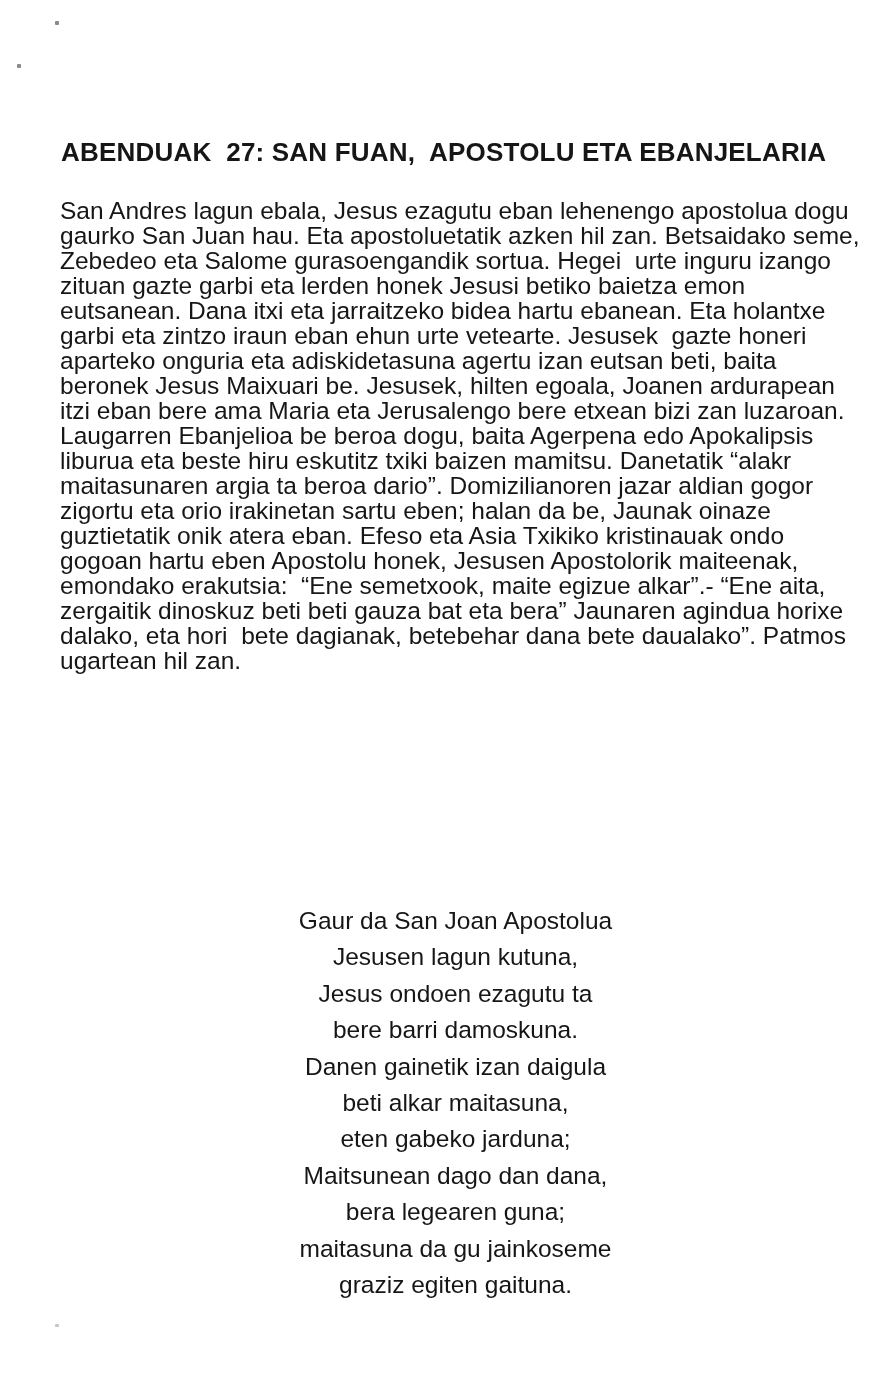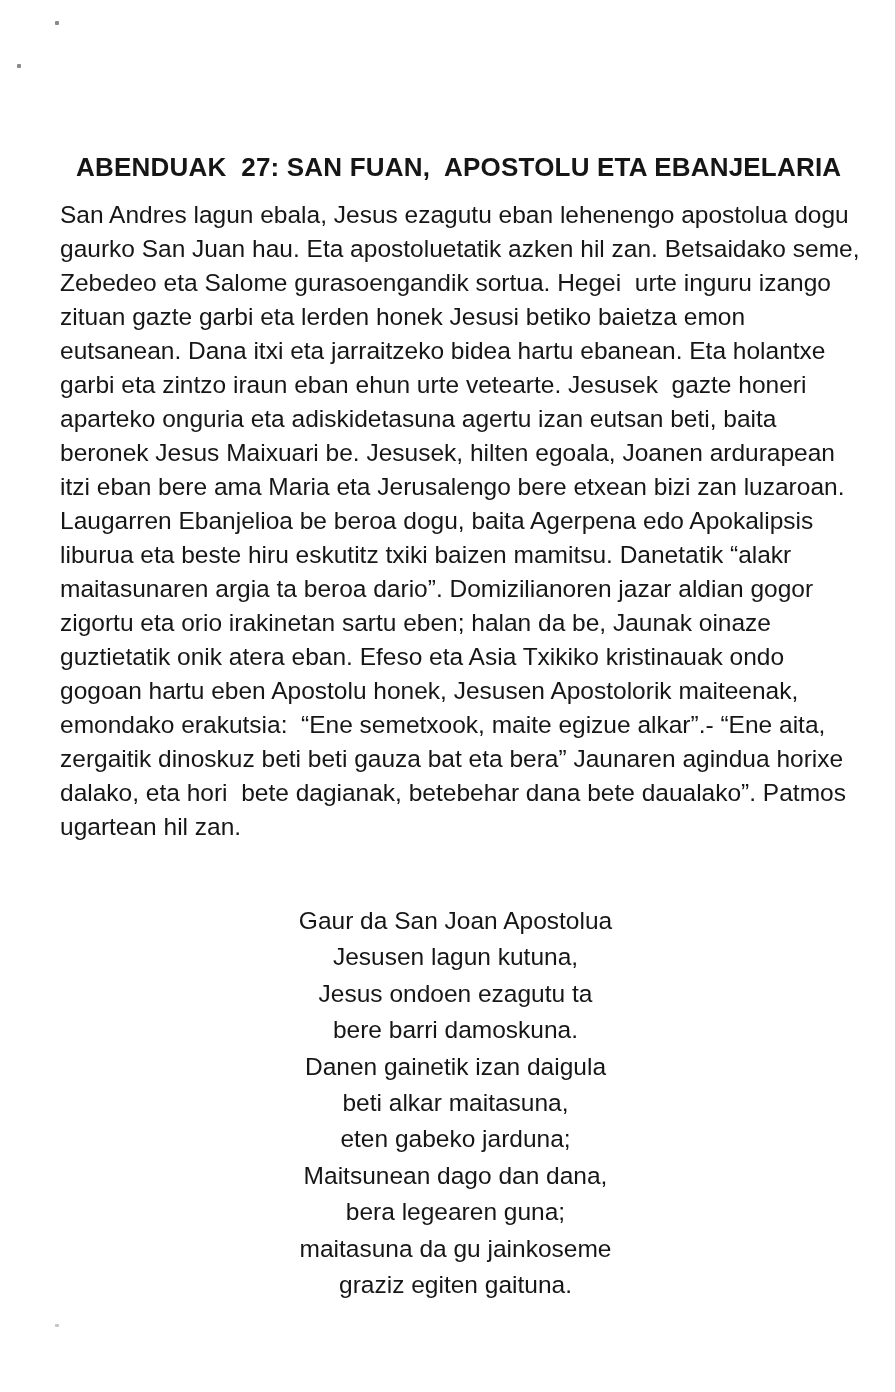--- a/index.html
+++ b/index.html
@@ -13,32 +13,32 @@
     height: 1392px;
     background: #ffffff;
     font-family: "Liberation Sans", sans-serif;
     color: #161616;
     overflow: hidden;
   }
   .title {
     position: absolute;
     left: 60px;
     top: 136px;
-    margin: 16px;
+    margin: 1px;
     font-size: 26px;
     font-weight: bold;
     letter-spacing: 0.2px;
     white-space: pre;
   }
   .body-text {
     position: absolute;
     left: 60px;
     top: 198px;
     font-size: 24.5px;
-    line-height: 34px;
+    line-height: 25px;
     white-space: pre;
   }
   .poem {
     position: absolute;
     left: 8px;
     top: 903px;
     width: 895px;
     text-align: center;
     font-size: 24.5px;
     line-height: 36.4px;

